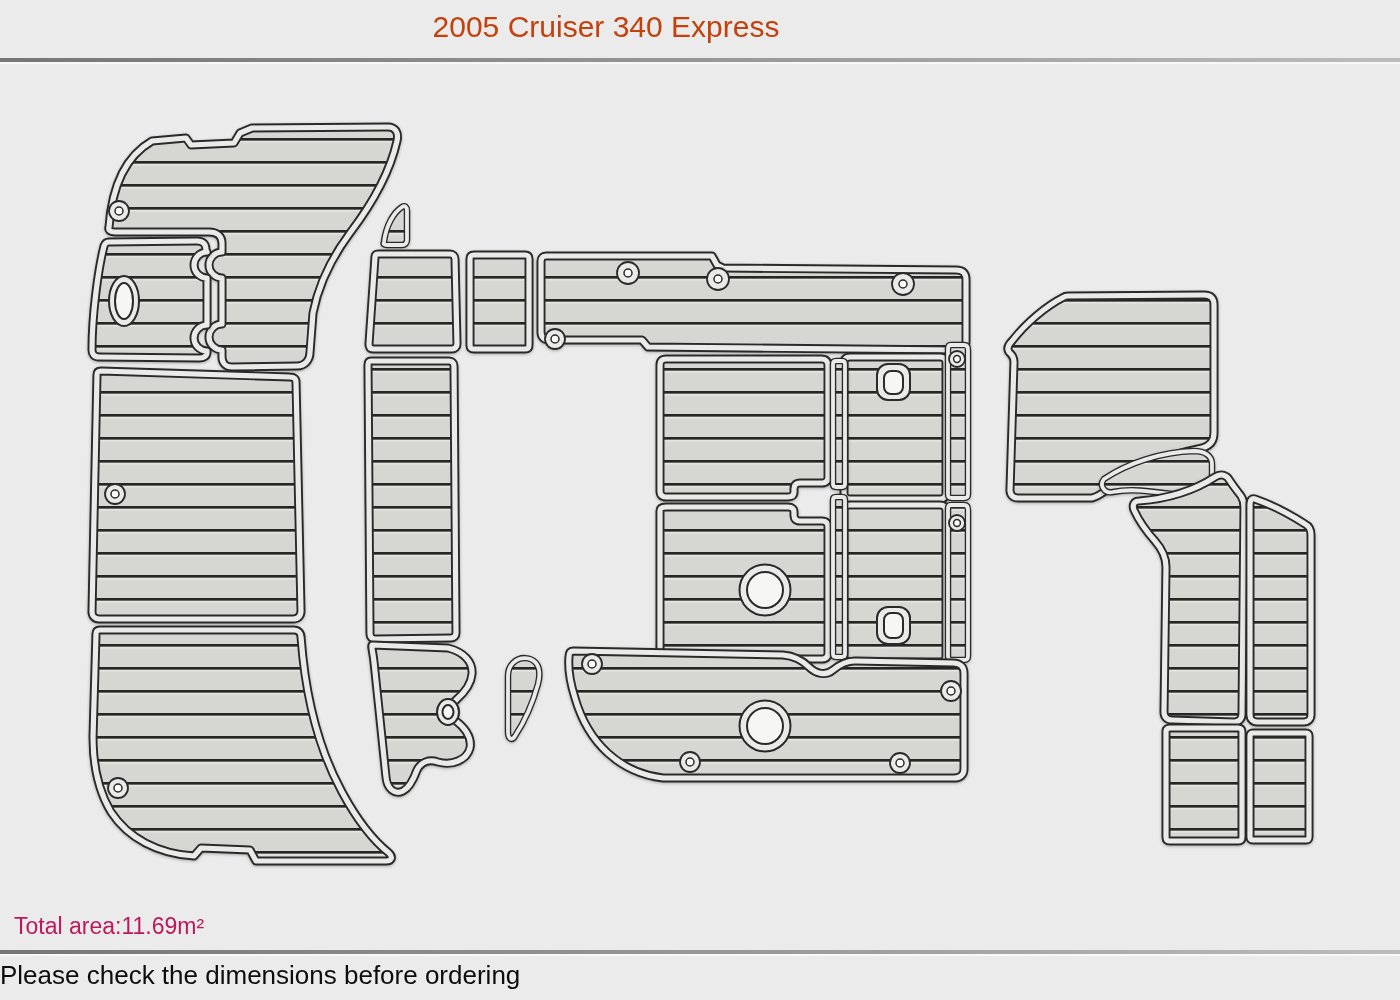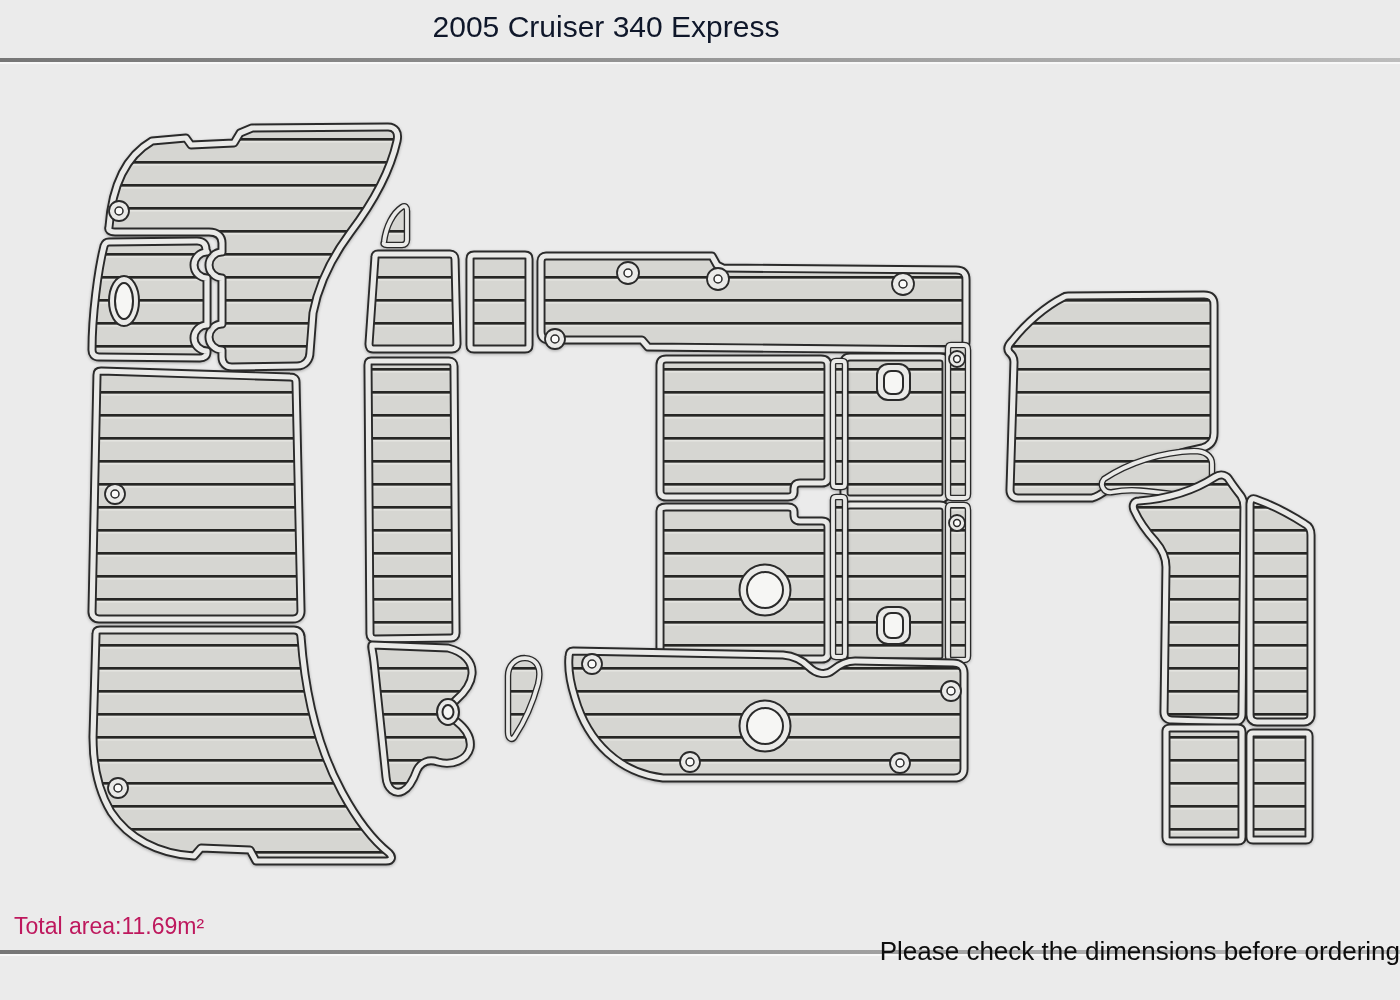--- a/index.html
+++ b/index.html
@@ -5,35 +5,35 @@
   html,body{margin:0;padding:0;}
   body{
     width:1400px;height:1000px;overflow:hidden;
     background:#ebebeb;
     font-family:"Liberation Sans", sans-serif;
     position:relative;
   }
   .stage{position:absolute;inset:0;width:1400px;height:1000px;}
   .page-title{
     position:absolute;top:10px;left:0;width:1212px;
-    text-align:center;font-size:30px;color:#0f172a;letter-spacing:0px;
+    text-align:center;font-size:30px;color:#c2410c;letter-spacing:0px;
   }
   .rule{
     position:absolute;left:0;width:1400px;height:4px;
     background:linear-gradient(to right,#767676,#9a9a9a 55%,#bcbcbc);
     border-bottom:2px solid #f8f8f8;
   }
   .rule-top{top:58px;}
   .rule-bottom{top:950px;}
   .total-area{
     position:absolute;left:14px;top:913px;
     font-size:23px;color:#be185d;
   }
   .note{
-    position:absolute;top:936px;left:0;width:1400px;text-align:right;
+    position:absolute;top:960px;left:0;width:1400px;text-align:left;
     font-size:26px;color:#0d0d0d;
   }
   svg.diagram{position:absolute;top:0;left:0;}
   
   .pc{fill:url(#planks);stroke:#2a2a2a;stroke-width:9;stroke-linejoin:round;}
   .pg{fill:none;stroke:#eaeae8;stroke-width:5.2;stroke-linejoin:round;}
   .pc-t{fill:url(#planks);stroke:#2a2a2a;stroke-width:6.5;stroke-linejoin:round;}
   .pg-t{fill:none;stroke:#eaeae8;stroke-width:3.8;stroke-linejoin:round;}
   .cut-o{fill:#eaeae8;stroke:#2a2a2a;stroke-width:2;}
   .cut-i{fill:#f6f6f4;stroke:#2a2a2a;stroke-width:2;}

